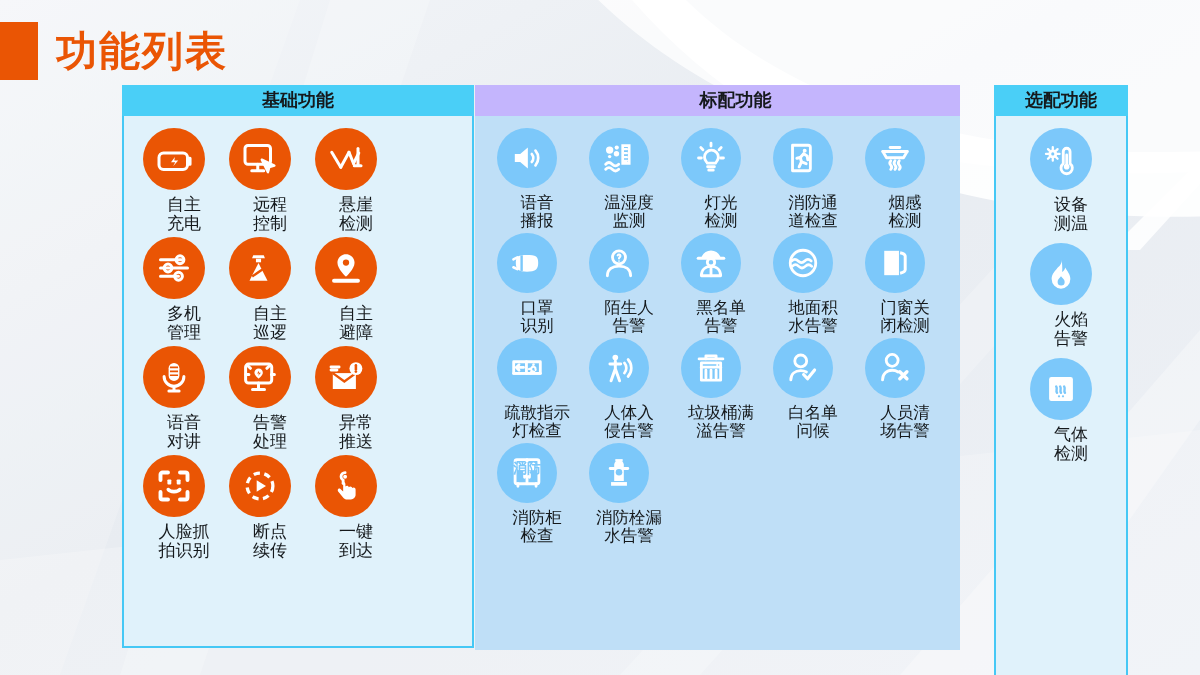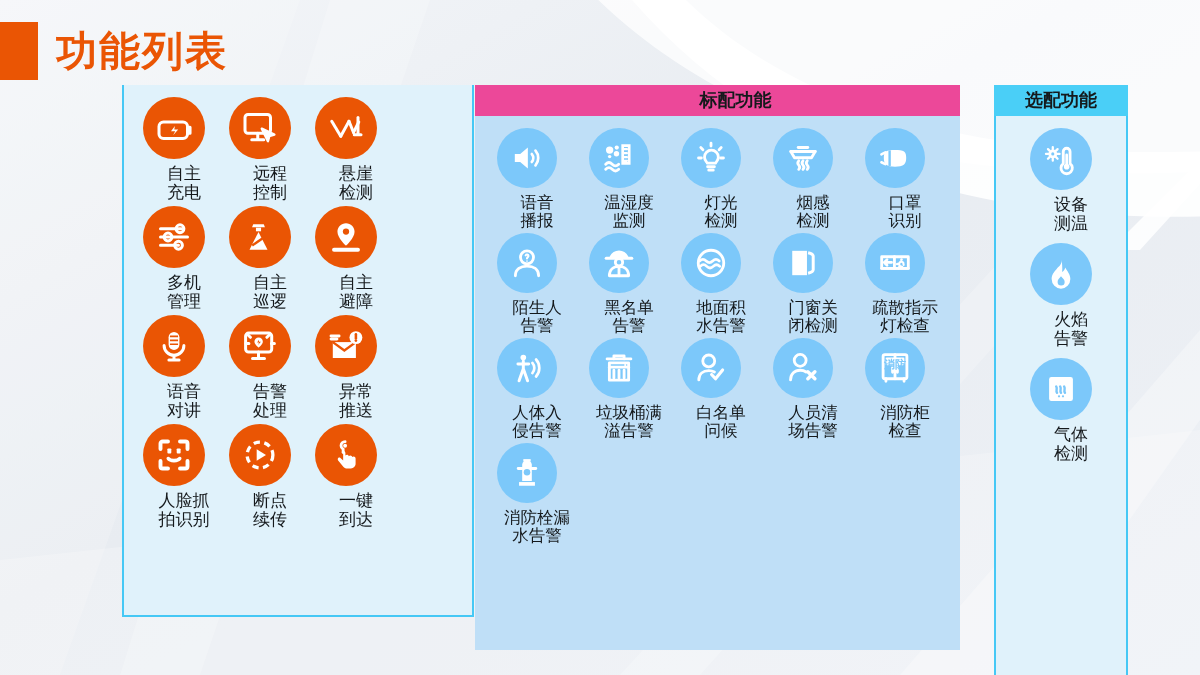--- a/index.html
+++ b/index.html
@@ -33,21 +33,21 @@
 
   
   #col-basic{left:122px;top:85px;width:352px;}
   #col-basic .col-head{background:#4ACFF7;}
   #col-basic .col-body{
     height:532px;background:#e0f2fb;
     border:2px solid #45C8F5;border-top:none;
   }
   
   #col-standard{left:475px;top:85px;width:485px;}
-  #col-standard .col-head{background:#ec4899;padding-left:36px;}
+  #col-standard .col-head{background:#c4b5fd;padding-left:36px;}
   #col-standard .col-body{height:534px;background:#bfdff7;}
   
   #col-optional{left:994px;top:85px;width:134px;}
   #col-optional .col-head{background:#4ACFF7;}
   #col-optional .col-body{
     height:632px;background:#e0f2fb;
     border:2px solid #45C8F5;border-top:none;
   }
 
   .grid{display:flex;flex-wrap:wrap;padding:12px 0 0 0;}
@@ -108,20 +108,21 @@
 </div>
 
 <div id="title-bar">
   <div id="title-accent"></div>
   <div id="title-text">功能列表</div>
 </div>
 
 <div id="board">
 
   <div class="col" id="col-basic">
+    <div class="col-head">基础功能</div>
     <div class="col-body">
       <div class="grid" id="grid-basic">
           <div class="cell">
             <div class="bubble orange">
               <svg viewBox="0 0 24 24">
                 <rect x="2" y="8" width="19" height="11" rx="3" fill="none" stroke="#fff" stroke-width="2" stroke-linecap="round" stroke-linejoin="round"></rect>
                 <path d="M21.5 11.5h1.2v4h-1.2" fill="none" stroke="#fff" stroke-width="2" stroke-linecap="round" stroke-linejoin="round"></path>
                 <path d="M12.6 10.6l-2.6 3.6h2.8l-1.4 2.6 3.4-3.8h-2.6z" fill="#fff"></path>
               </svg>
             </div>
@@ -305,20 +306,34 @@
                 <path d="M9.6 18.2h4.8M10.4 20.6h3.2" fill="none" stroke="#fff" stroke-width="2" stroke-linecap="round" stroke-linejoin="round"></path>
                 <path d="M12 1.6v2M4.8 4.6l1.5 1.5M19.2 4.6l-1.5 1.5M3.2 12h2M18.8 12h2" fill="none" stroke="#fff" stroke-width="2" stroke-linecap="round" stroke-linejoin="round"></path>
               </svg>
             </div>
             <div class="cap">灯光
 检测</div>
           </div>
           <div class="cell">
             <div class="bubble blue">
               <svg viewBox="0 0 24 24">
+                <path d="M4.6 3h11a1.6 1.6 0 0 1 1.6 1.6v14.8a1.6 1.6 0 0 1-1.6 1.6h-11z" fill="none" stroke="#fff" stroke-width="2" stroke-linecap="round" stroke-linejoin="round"></path>
+                <path d="M13.2 5.4a1.4 1.4 0 1 0 0 2.8 1.4 1.4 0 0 0 0-2.8z" fill="#fff"></path>
+                <path d="M12.5 9l-2.4 2.6.8 3.2-1.6 3.4" fill="none" stroke="#fff" stroke-width="2.1" stroke-linecap="round"></path>
+                <path d="M12.5 9l2.5 1.6.4 2.6" fill="none" stroke="#fff" stroke-width="2.1" stroke-linecap="round"></path>
+                <path d="M10.1 11.6l-2.4.6" fill="none" stroke="#fff" stroke-width="2.1" stroke-linecap="round"></path>
+                <path d="M11 14.8l3.2 1.2" fill="none" stroke="#fff" stroke-width="2.1" stroke-linecap="round"></path>
+              </svg>
+            </div>
+            <div class="cap">消防通
+道检查</div>
+          </div>
+          <div class="cell">
+            <div class="bubble blue">
+              <svg viewBox="0 0 24 24">
                 <path d="M3.4 7.4h17.2l-2.6 4.4H6z" fill="none" stroke="#fff" stroke-width="2" stroke-linecap="round" stroke-linejoin="round"></path>
                 <path d="M3.4 7.4h17.2" fill="none" stroke="#fff" stroke-width="2" stroke-linecap="round" stroke-linejoin="round"></path>
                 <path d="M8.6 4.6h6.8" fill="none" stroke="#fff" stroke-width="2" stroke-linecap="round" stroke-linejoin="round"></path>
                 <path d="M9 14c-.9 1-.9 2 0 3s.9 2 0 3" fill="none" stroke="#fff" stroke-width="2" stroke-linecap="round" stroke-linejoin="round"></path>
                 <path d="M12 14c-.9 1-.9 2 0 3s.9 2 0 3" fill="none" stroke="#fff" stroke-width="2" stroke-linecap="round" stroke-linejoin="round"></path>
                 <path d="M15 14c-.9 1-.9 2 0 3s.9 2 0 3" fill="none" stroke="#fff" stroke-width="2" stroke-linecap="round" stroke-linejoin="round"></path>
               </svg>
             </div>
             <div class="cap">烟感
 检测</div>
@@ -444,21 +459,21 @@
           </div>
           <div class="cell">
             <div class="bubble blue" style="position: relative;">
               <svg viewBox="0 0 24 24">
                 <rect x="3.6" y="2.6" width="16.8" height="17" rx="1.2" fill="none" stroke="#fff" stroke-width="2" stroke-linecap="round" stroke-linejoin="round"></rect>
                 <path d="M12 2.6v17" fill="none" stroke="#fff" stroke-width="2" stroke-linecap="round" stroke-linejoin="round"></path>
                 <rect x="5.4" y="4.6" width="13.2" height="5.4" rx="0.8" fill="#fff"></rect>
                 <path d="M10.3 11.4v3.6M13.7 11.4v3.6" fill="none" stroke="#fff" stroke-width="2" stroke-linecap="round" stroke-linejoin="round"></path>
                 <path d="M5.6 19.6v1.8M18.4 19.6v1.8" fill="none" stroke="#fff" stroke-width="2" stroke-linecap="round" stroke-linejoin="round"></path>
               </svg>
-              <span style="position: absolute; font-size: 11px; font-weight: bold; color: rgb(124, 200, 250); margin-top: -7px; letter-spacing: 0px;">消防</span>
+              <span style="position: absolute; font-size: 14px; font-weight: bold; color: rgb(124, 200, 250); margin-top: -7px; letter-spacing: 0px;">消防</span>
             </div>
             <div class="cap">消防柜
 检查</div>
           </div>
           <div class="cell">
             <div class="bubble blue">
               <svg viewBox="0 0 24 24">
                 <path d="M8.6 6.4c0-1.9 1.5-3.4 3.4-3.4s3.4 1.5 3.4 3.4v11.2H8.6z" fill="#fff"></path>
                 <circle cx="12" cy="11.4" r="2.3" fill="#7CC8FA"></circle>
                 <path d="M5.8 8.8h2.6M15.6 8.8h2.6" stroke="#fff" stroke-width="2.1" stroke-linecap="round"></path>

